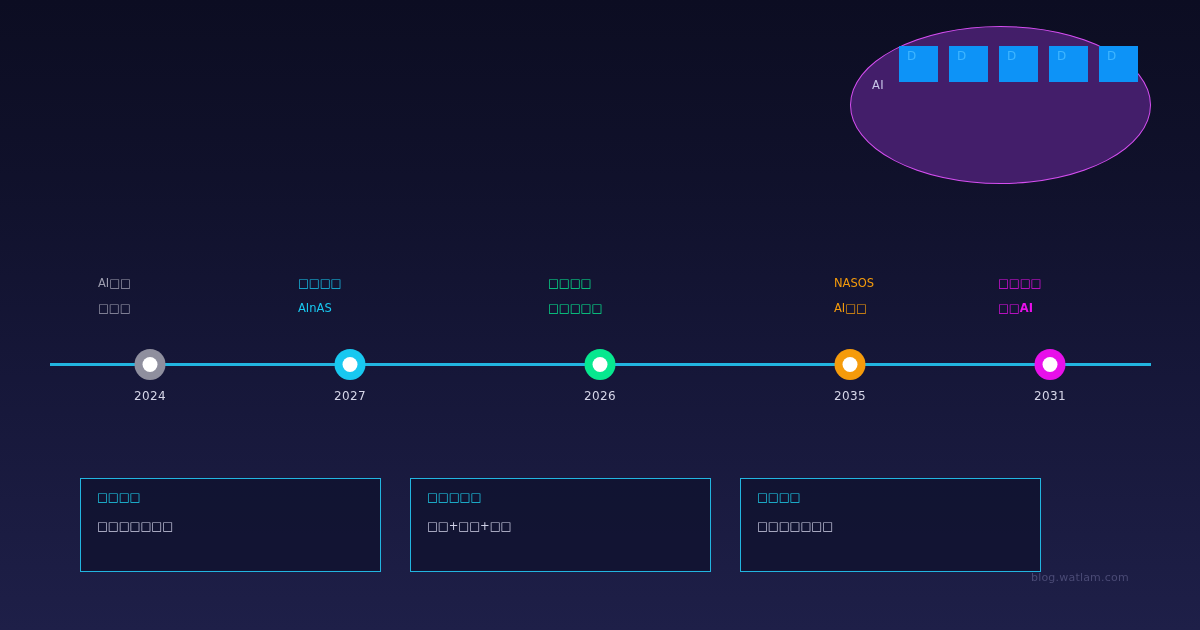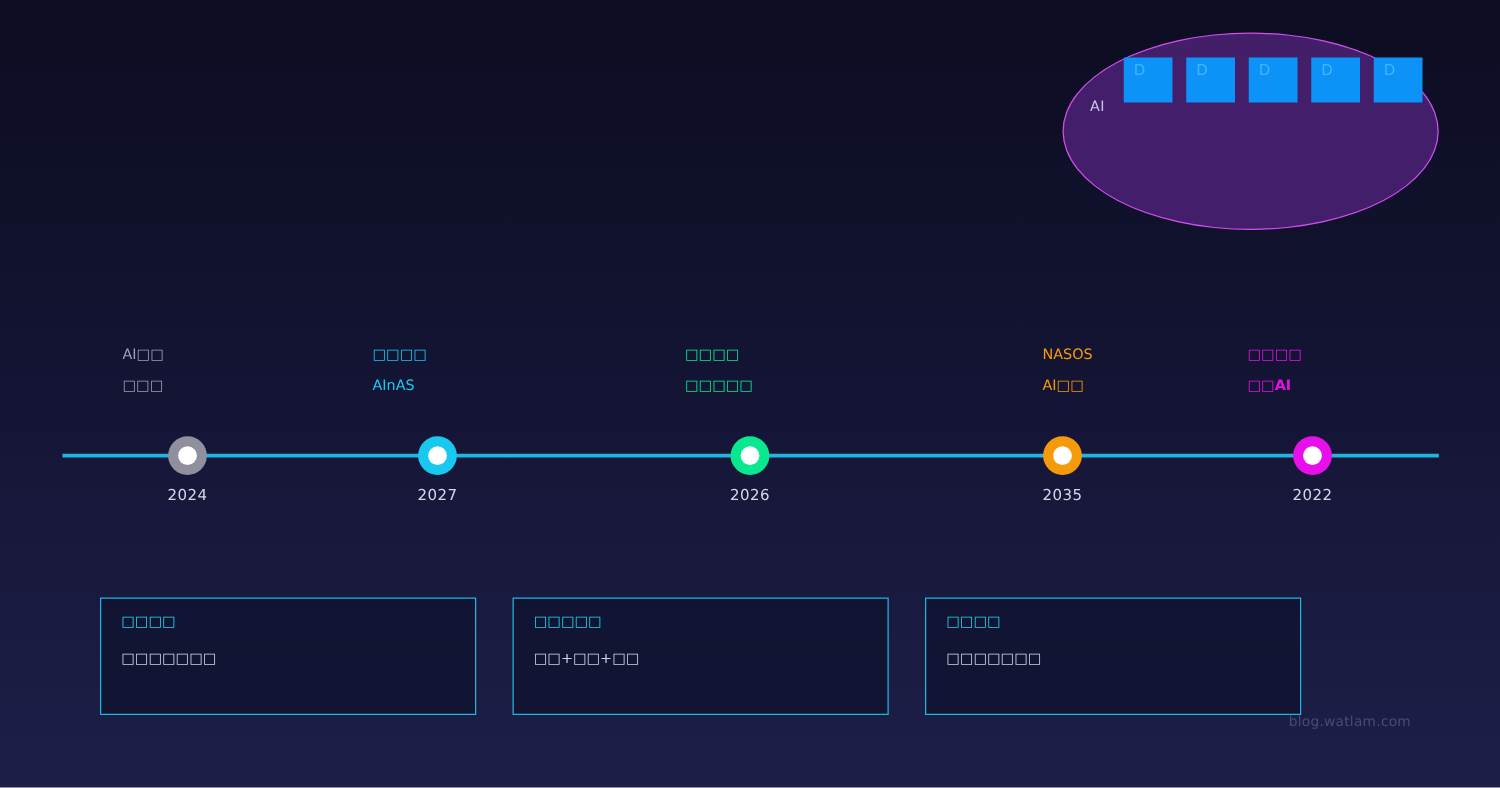--- a/index.html
+++ b/index.html
@@ -249,21 +249,21 @@
         <div class="ms-year">2035</div>
       </div>
       <div class="milestone" style="left: 1050px; height: 420px;">
         <div class="ms-texts" style="left: 58px;">
           <div class="ms-line1" style="color: rgb(232, 16, 234);">□□□□</div>
           <div class="ms-line2" style="color: rgb(232, 16, 234); font-weight: bold;">□□AI</div>
         </div>
         <div class="ms-dot" style="background: rgb(232, 16, 234);">
           <div class="ms-dot-inner"></div>
         </div>
-        <div class="ms-year">2022</div>
+        <div class="ms-year">2031</div>
       </div>
     </div>
 
   <div id="cards">
       <div class="card" style="left: 80px;">
         <div class="card-title">□□□□</div>
         <div class="card-body">□□□□□□□</div>
       </div>
       <div class="card" style="left: 410px;">
         <div class="card-title">□□□□□</div>

